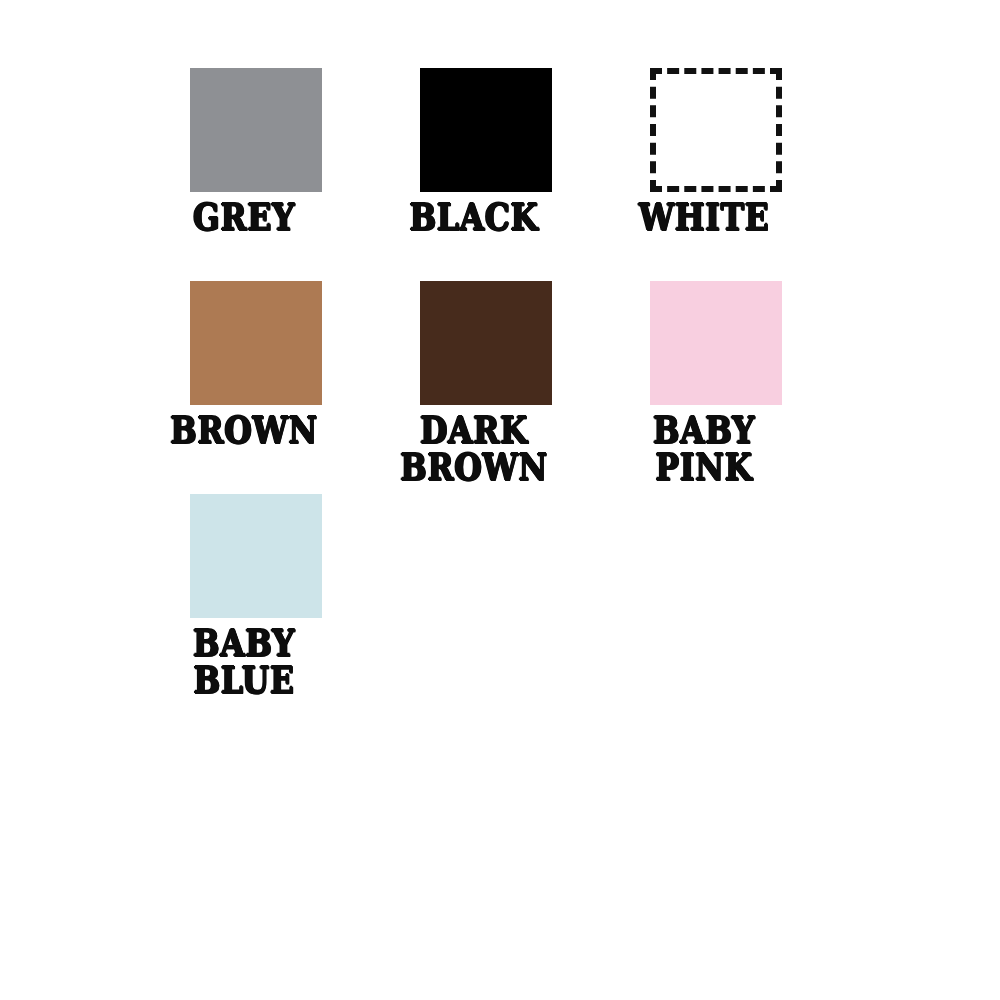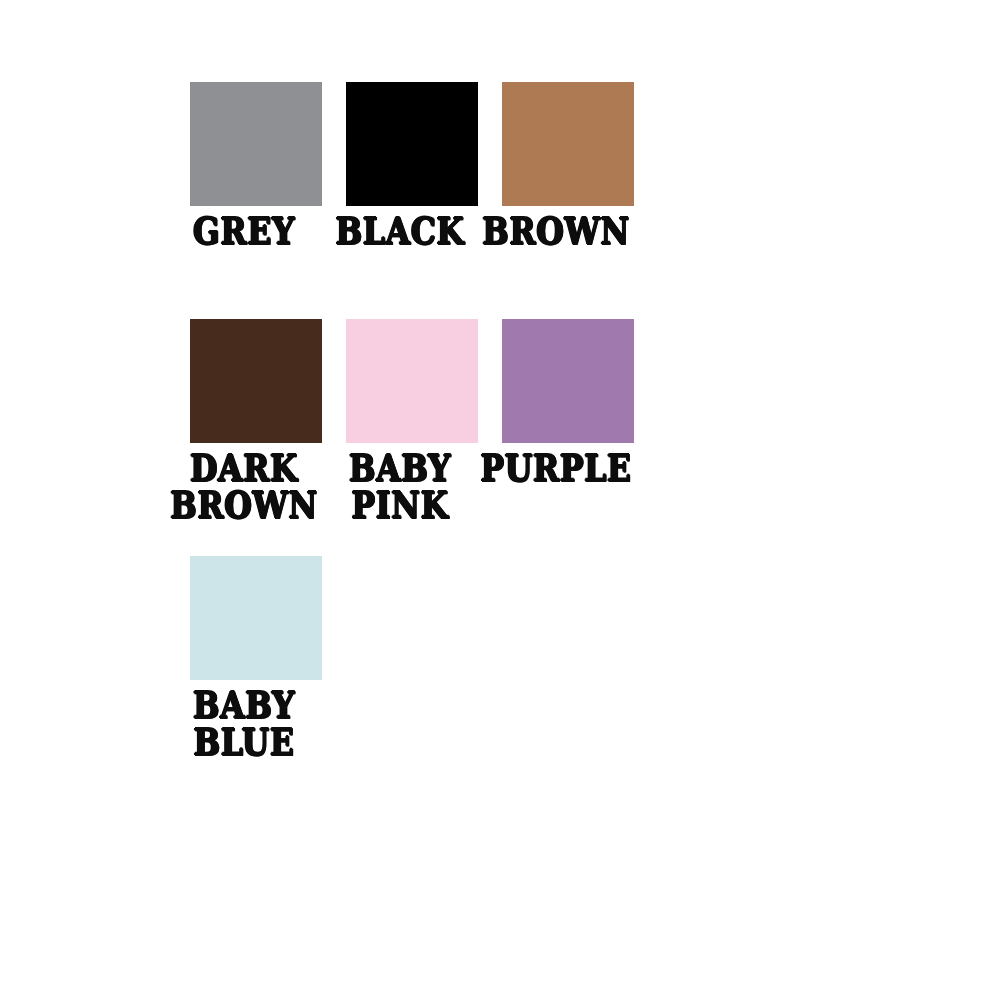--- a/index.html
+++ b/index.html
@@ -18,28 +18,27 @@
   #swatch-chart {
     position: relative;
     width: 1000px;
     height: 1000px;
     background: #ffffff;
   }
 
   .swatch-grid {
     position: absolute;
     left: 190px;
-    top: 82px;
+    top: 68px;
     width: 600px;
     display: grid;
     grid-template-columns: repeat(3, 132px);
     column-gap: 98px;
     row-gap: 0px;
     grid-auto-rows: 213px;
-    gap: 24px;
   }
 
   .swatch-cell {
     position: relative;
     width: 132px;
     display: flex;
     flex-direction: column;
     align-items: center;
   }
 
@@ -86,36 +85,36 @@
   <div class="swatch-grid">
       <div class="swatch-cell">
         <div class="swatch-chip" style="background: rgb(142, 144, 148);"></div>
         <div class="swatch-label">GREY</div>
       </div>
       <div class="swatch-cell">
         <div class="swatch-chip" style="background: rgb(0, 0, 0);"></div>
         <div class="swatch-label">BLACK</div>
       </div>
       <div class="swatch-cell">
+        <div class="swatch-chip outlined"></div>
+        <div class="swatch-label">WHITE</div>
+      </div>
+      <div class="swatch-cell">
         <div class="swatch-chip" style="background: rgb(173, 122, 83);"></div>
         <div class="swatch-label">BROWN</div>
       </div>
       <div class="swatch-cell">
         <div class="swatch-chip" style="background: rgb(71, 43, 28);"></div>
         <div class="swatch-label">DARK
 BROWN</div>
       </div>
       <div class="swatch-cell">
         <div class="swatch-chip" style="background: rgb(248, 207, 224);"></div>
         <div class="swatch-label">BABY
 PINK</div>
       </div>
       <div class="swatch-cell">
-        <div class="swatch-chip" style="background: rgb(160, 122, 175);"></div>
-        <div class="swatch-label">PURPLE</div>
-      </div>
-      <div class="swatch-cell">
         <div class="swatch-chip" style="background: rgb(205, 228, 233);"></div>
         <div class="swatch-label">BABY
 BLUE</div>
       </div>
     </div>
 </div>
 
 </body></html>

